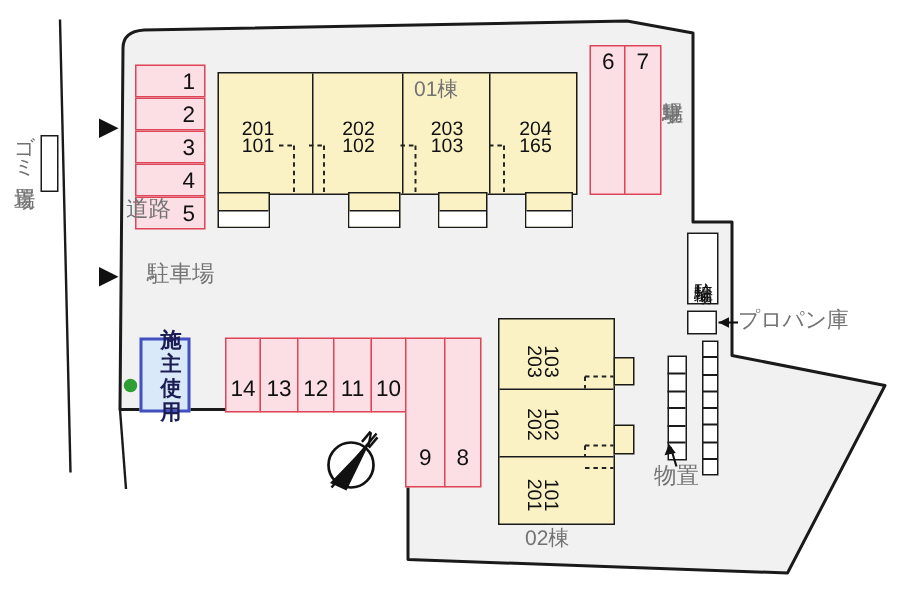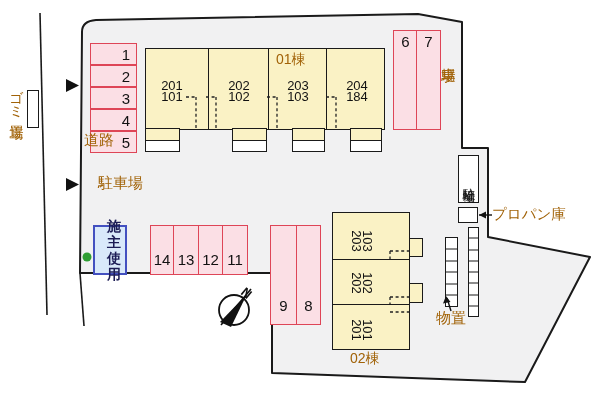--- a/index.html
+++ b/index.html
@@ -22,21 +22,21 @@
   .divv{position:absolute;top:0;bottom:0;width:0;border-left:1.5px solid #1a1a1a;}
   .divh{position:absolute;left:0;right:0;height:0;border-top:1.5px solid #1a1a1a;}
   .porch{background:#FAF2C5;border:1.6px solid #1a1a1a;}
   .porch .step{position:absolute;left:0;right:0;bottom:0;height:10px;background:#fff;border-top:1.4px solid #1a1a1a;}
   .whitebox{background:#fff;border:1.5px solid #1a1a1a;}
   
   .unit{font-size:13px;line-height:11px;text-align:center;letter-spacing:0;}
   .unit div{white-space:nowrap;}
   .rot90{transform:rotate(90deg);}
   
-  .lbl{font-size:15px;line-height:16px;white-space:nowrap;color:#a16207;}
+  .lbl{font-size:15px;line-height:16px;white-space:nowrap;color:#737373;}
   .vert{writing-mode:vertical-rl;text-orientation:upright;white-space:nowrap;}
   .owner{background:#D9E9FA;border:2px solid #4350C0;display:flex;flex-direction:column;
          align-items:center;justify-content:center;color:#1c1c55;font-size:14px;line-height:16px;font-weight:bold;}
 </style>
 </head>
 <body>
 
 <div id="scene">
 
   <svg id="bg" width="600" height="400" viewBox="0 0 600 400">
@@ -111,20 +111,23 @@
       <span class="n">14</span>
     </div>
   <div class="abs layer1 pk pk-num-bot" style="left:173px;top:225px;width:26px;height:50px;">
       <span class="n">13</span>
     </div>
   <div class="abs layer1 pk pk-num-bot" style="left:198px;top:225px;width:25px;height:50px;">
       <span class="n">12</span>
     </div>
   <div class="abs layer1 pk pk-num-bot" style="left:222px;top:225px;width:26px;height:50px;">
       <span class="n">11</span>
+    </div>
+  <div class="abs layer1 pk pk-num-bot" style="left:247px;top:225px;width:24px;height:50px;">
+      <span class="n">10</span>
     </div>
   <div class="abs layer1 pk pk-num-bot" style="left:270px;top:225px;width:27px;height:100px;padding-bottom:10px;">
       <span class="n">9</span>
     </div>
   <div class="abs layer1 pk pk-num-bot" style="left:296px;top:225px;width:25px;height:100px;padding-bottom:10px;">
       <span class="n">8</span>
     </div>
 
   <svg id="fg" width="600" height="400" viewBox="0 0 600 400">
 
@@ -170,21 +173,21 @@
   <div class="abs layer3 unit" style="left:221px;top:80px;width:36px;">
     <div>202</div>
     <div>102</div>
   </div>
   <div class="abs layer3 unit" style="left:280px;top:80px;width:36px;">
     <div>203</div>
     <div>103</div>
   </div>
   <div class="abs layer3 unit" style="left:339px;top:80px;width:36px;">
     <div>204</div>
-    <div>184</div>
+    <div>165</div>
   </div>
 
   <div class="abs layer3 unit rot90" style="left:348px;top:230px;width:28px;">
     <div>103</div>
     <div>203</div>
   </div>
   <div class="abs layer3 unit rot90" style="left:348px;top:272px;width:28px;">
     <div>102</div>
     <div>202</div>
   </div>

